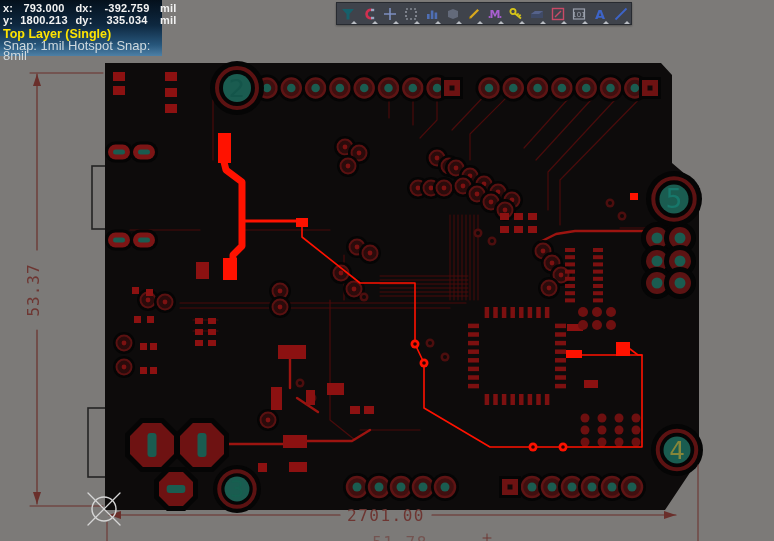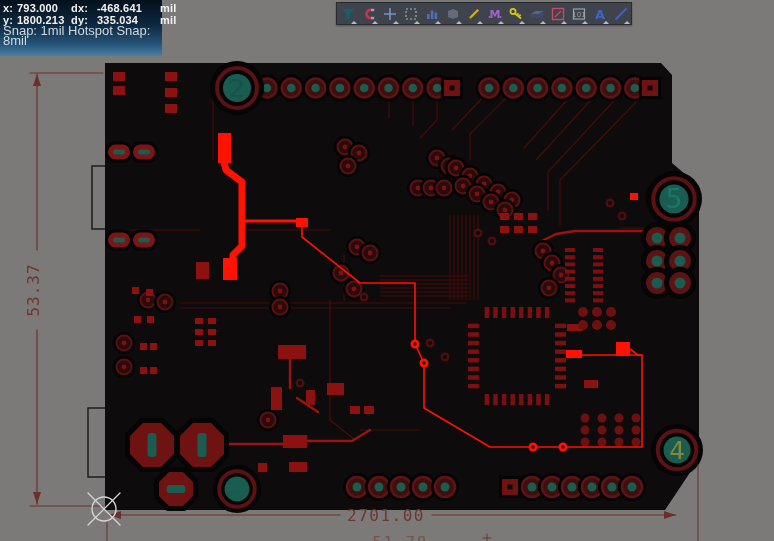--- a/index.html
+++ b/index.html
@@ -5,21 +5,21 @@
   html,body{margin:0;padding:0;background:#555;}
   #canvas{position:relative;width:774px;height:541px;overflow:hidden;
           background:#7c7a78;font-family:"Liberation Sans",sans-serif;}
   #pcb-svg{position:absolute;left:0;top:0;}
   
   .status-panel{position:absolute;left:0;top:0;width:162px;height:56px;z-index:5;
     background:linear-gradient(180deg,#04101c 0%,#0e2840 45%,#27567b 80%,#4d80a6 100%);
     color:#f2f2f2;padding:2px 0 0 3px;box-sizing:border-box;}
   .coord-row{display:grid;grid-template-columns:14px 54px 26px 60px 6px;
     font-size:11px;font-weight:bold;line-height:12px;letter-spacing:.2px;}
-  .coord-row .v{text-align:left;}
+  .coord-row .v{text-align:center;}
   .coord-row .u{padding-left:3px;}
   .layer-row{color:#ffe400;font-size:12.5px;font-weight:bold;line-height:14px;margin-top:1px;}
   .snap-row{color:#cfd9de;font-size:13px;line-height:10px;}
   
   .toolbar{position:absolute;left:336px;top:2px;height:21px;z-index:5;display:flex;
     background:#3f434b;border:1px solid #272a30;box-shadow:0 1px 2px rgba(0,0,0,.35);}
   .tb-cell{position:relative;width:21px;height:21px;display:flex;align-items:center;
     justify-content:center;cursor:pointer;}
   .tb-drop{position:absolute;right:1px;bottom:0;width:0;height:0;
     border-left:3px solid transparent;border-right:3px solid transparent;
@@ -492,30 +492,31 @@
         <polyline points="88,493 120,525" fill="none" stroke="#d5d5d5" stroke-width="1.3" stroke-linejoin="round" stroke-linecap="round"></polyline>
         <polyline points="88,525 120,493" fill="none" stroke="#d5d5d5" stroke-width="1.3" stroke-linejoin="round" stroke-linecap="round"></polyline>
       </g>
     </svg>
 
   <div class="status-panel">
     <div class="coord-row">
       <span>x:</span>
       <span class="v">793.000</span>
       <span class="v">dx:</span>
-      <span class="v">-468.641</span>
+      <span class="v">-392.759</span>
       <span class="u">mil</span>
     </div>
     <div class="coord-row">
       <span>y:</span>
       <span class="v">1800.213</span>
       <span class="v">dy:</span>
       <span class="v">335.034</span>
       <span class="u">mil</span>
     </div>
+    <div class="layer-row">Top Layer (Single)</div>
     <div class="snap-row">Snap: 1mil Hotspot Snap: 8mil</div>
   </div>
 
   <div class="toolbar" id="toolbar">
       <div class="tb-cell">
         <svg width="16" height="16" viewBox="0 0 16 16">
           <path d="M2 3h12l-4.5 5v5.5h-3V8z" fill="#16606b"></path>
         </svg>
         <span class="tb-drop"></span>
       </div>

